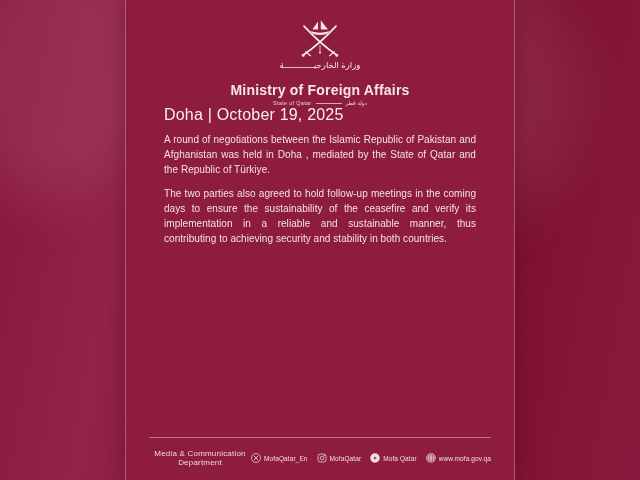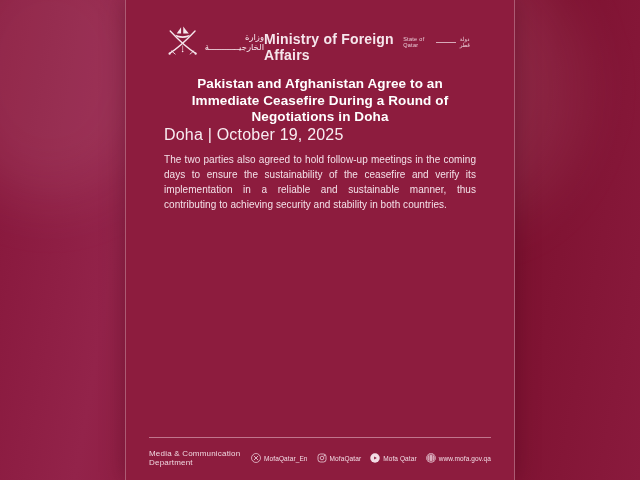--- a/index.html
+++ b/index.html
@@ -36,21 +36,21 @@
     border-right: 1px solid rgba(255,255,255,0.28);
     box-shadow: 0 0 22px rgba(60,0,20,0.35);
     display: flex;
     flex-direction: column;
     padding: 19px 38px 13px 38px;
     z-index: 2;
   }
 
   .logo-block {
     display: flex;
-    flex-direction: row;
+    flex-direction: column;
     align-items: center;
     color: #f6e6ec;
   }
   .emblem { width: 48px; height: 40px; }
   .logo-ar {
     font-size: 8.5px;
     margin-top: 1px;
     color: #f6e6ec;
     direction: rtl;
   }
@@ -115,20 +115,21 @@
     margin-left: -15px;
     margin-right: -15px;
     display: flex;
     align-items: center;
     justify-content: space-between;
   }
   .dept {
     font-size: 8px;
     color: #efd6df;
     letter-spacing: 0.2px;
+    text-align: center;
   }
   .socials {
     display: flex;
     align-items: center;
     gap: 9px;
   }
   .social {
     display: flex;
     align-items: center;
     gap: 3px;
@@ -170,24 +171,24 @@
       </svg>
       <div class="logo-ar">وزارة الخارجيــــــــــــة</div>
       <div class="logo-en">Ministry of Foreign Affairs</div>
       <div class="logo-state">
         <span>State of Qatar</span>
         <span class="rule"></span>
         <span>دولة قطر</span>
       </div>
     </div>
 
-    <h1 class="headline">Pakistan and Afghanistan Agree to an Immediate Ceasefire During a Round of Negotiations in Doha</h1>
 
     <div class="dateline">Doha | October 19, 2025</div>
 
+    <p class="para">A round of negotiations between the Islamic Republic of Pakistan and Afghanistan was held in Doha , mediated by the State of Qatar and the Republic of Türkiye.</p>
     <p class="para">The two parties also agreed to hold follow-up meetings in the coming days to ensure the sustainability of the ceasefire and verify its implementation in a reliable and sustainable manner, thus contributing to achieving security and stability in both countries.</p>
 
     <div class="flex-spacer"></div>
 
     <div class="divider"></div>
 
     <div class="footer-row">
       <div class="dept">Media &amp; Communication Department</div>
 
       <div class="socials">

